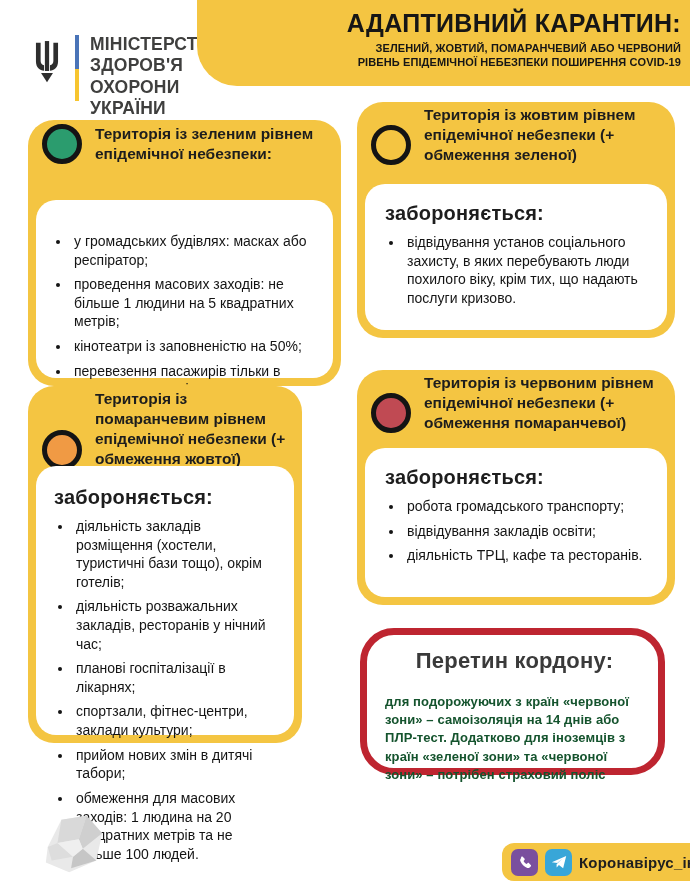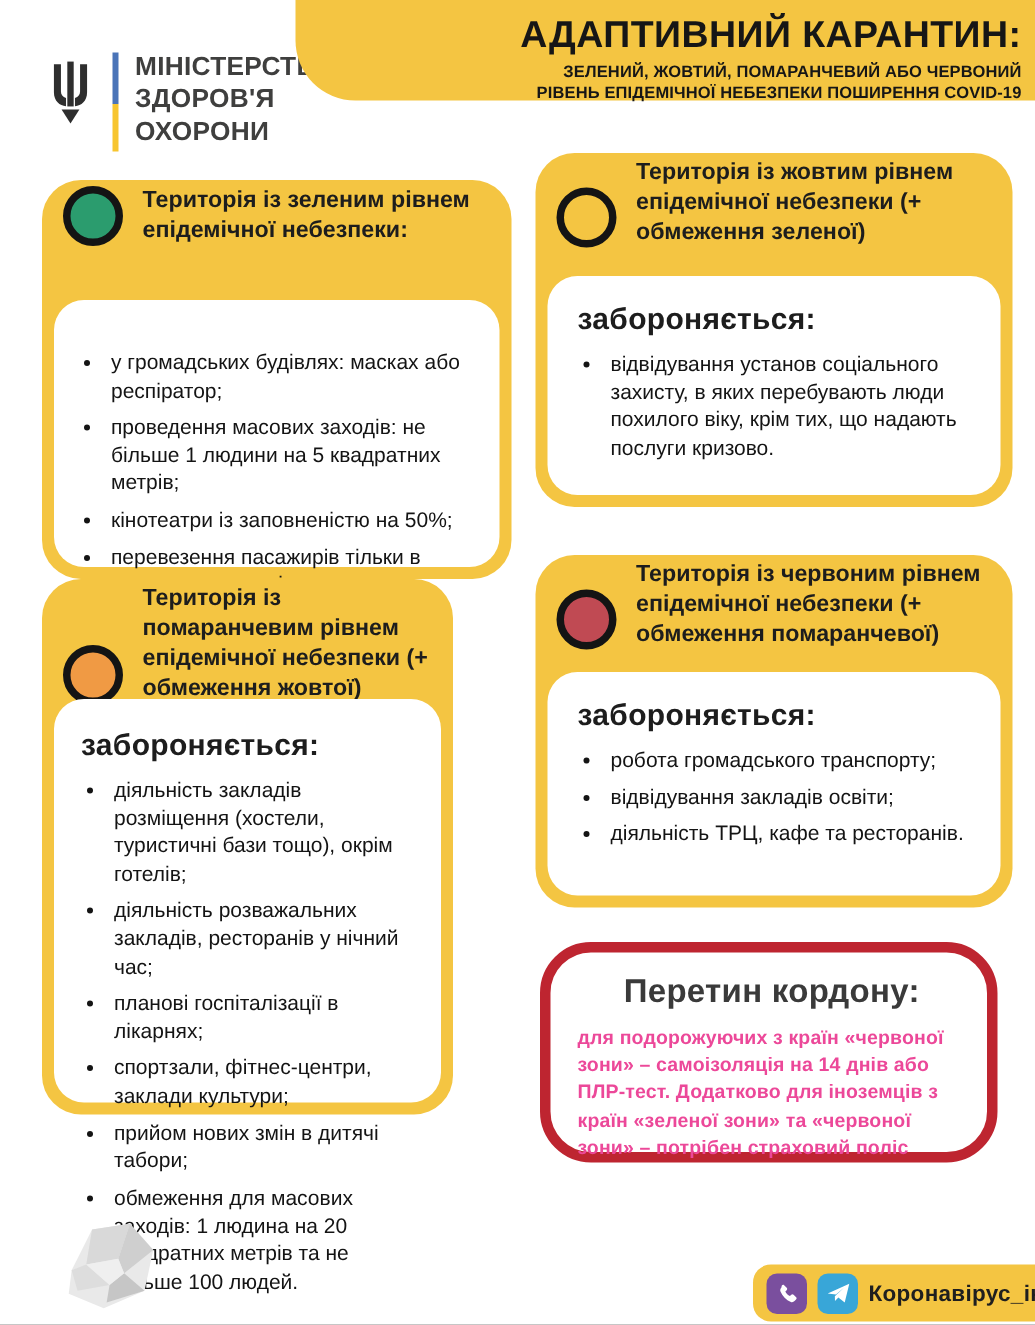--- a/index.html
+++ b/index.html
@@ -17,21 +17,21 @@
     position:relative;width:690px;height:883px;background:#ffffff;
     font-family:"Liberation Sans",sans-serif;overflow:hidden;margin:0 auto;
   }
   
   .ministry{position:absolute;left:30px;top:34px;display:flex;align-items:flex-start;gap:11px;}
   .trident{width:34px;height:52px;margin-top:4px;}
   .flag-bar{width:4px;height:66px;background:linear-gradient(#4A74B8 0 52%,#F7C52F 52% 100%);margin-top:1px;}
   .ministry-name{font-size:17.5px;font-weight:700;color:#3f3f3e;line-height:1.22;letter-spacing:.2px;}
   
   .header-band{
-    position:absolute;left:197px;top:0;right:0;height:67px;background:var(--yellow);
+    position:absolute;left:197px;top:0;right:0;height:86px;background:var(--yellow);
     border-bottom-left-radius:40px;text-align:right;padding:9px 9px 0 0;box-sizing:border-box;
   }
   .header-title{font-size:25px;font-weight:800;color:var(--ink);letter-spacing:.3px;}
   .header-sub{font-size:11px;font-weight:700;color:var(--ink);line-height:1.28;margin-top:3px;letter-spacing:.1px;}
   
   .card{position:absolute;background:var(--yellow);border-radius:26px;}
   .card-head{display:flex;gap:13px;padding:2px 12px 0 14px;align-items:flex-end;}
   .circle{width:40px;height:40px;border-radius:50%;border:5px solid #141414;box-sizing:border-box;flex:none;margin-top:2px;}
   .circle.green{background:var(--green-circle);}
   .circle.yellow{background:transparent;}
@@ -50,21 +50,21 @@
   .ban-label{font-size:20px;font-weight:800;color:#1d1d1d;margin:4px 0 2px 0;letter-spacing:.2px;}
   ul.bullets{margin:8px 0 0 0;padding-left:19px;}
   ul.bullets li{font-size:14px;line-height:1.33;color:#141414;margin-bottom:6px;padding-left:3px;}
   
   .border-card{
     position:absolute;left:360px;top:628px;width:305px;height:147px;background:#fff;
     border:7px solid var(--red-border);border-radius:34px;box-sizing:border-box;
     padding:13px 14px 0 18px;
   }
   .border-title{font-size:22px;font-weight:800;color:#3a3a3a;letter-spacing:.2px;text-align:center;}
-  .border-text{font-size:13px;font-weight:700;color:#ec4899;line-height:1.4;margin-top:9px;letter-spacing:.1px;}
+  .border-text{font-size:13px;font-weight:700;color:#14532d;line-height:1.4;margin-top:19px;letter-spacing:.1px;}
   
   .icm{position:absolute;left:22px;top:810px;display:flex;align-items:center;gap:10px;flex-direction:column;}
   .icm-shape{width:68px;height:68px;}
   .icm-divider{width:2px;height:28px;background:#7d7d7d;}
   .icm-name{font-size:11px;font-weight:800;color:#2b2b2b;line-height:1.3;letter-spacing:.1px;}
   .social-badge{
     position:absolute;left:502px;top:843px;right:0;height:38px;background:var(--yellow);
     border-radius:12px 0 0 12px;display:flex;align-items:center;gap:7px;padding:0 8px 0 9px;box-sizing:border-box;
     cursor:pointer;
   }
@@ -85,20 +85,21 @@
         <path d="M17.5 1 h5 v35.2 h-5 Z"></path>
         <path d="M33 3 v22 c0 7-4.5 10.5-9.5 11 v-6.5 c2.6-.6 4-2.5 4-5 V3 Z"></path>
         <path d="M13 38.5 h14 l-7 11 Z"></path>
       </g>
     </svg>
     <div class="flag-bar"></div>
     <div class="ministry-name">
       <div>МІНІСТЕРСТВО</div>
       <div>ЗДОРОВ'Я</div>
       <div>ОХОРОНИ</div>
+      <div>УКРАЇНИ</div>
     </div>
   </div>
 
   <div class="header-band">
     <div class="header-title">АДАПТИВНИЙ КАРАНТИН:</div>
     <div class="header-sub">
       <div>ЗЕЛЕНИЙ, ЖОВТИЙ, ПОМАРАНЧЕВИЙ АБО ЧЕРВОНИЙ</div>
       <div>РІВЕНЬ ЕПІДЕМІЧНОЇ НЕБЕЗПЕКИ ПОШИРЕННЯ COVID-19</div>
     </div>
   </div>

